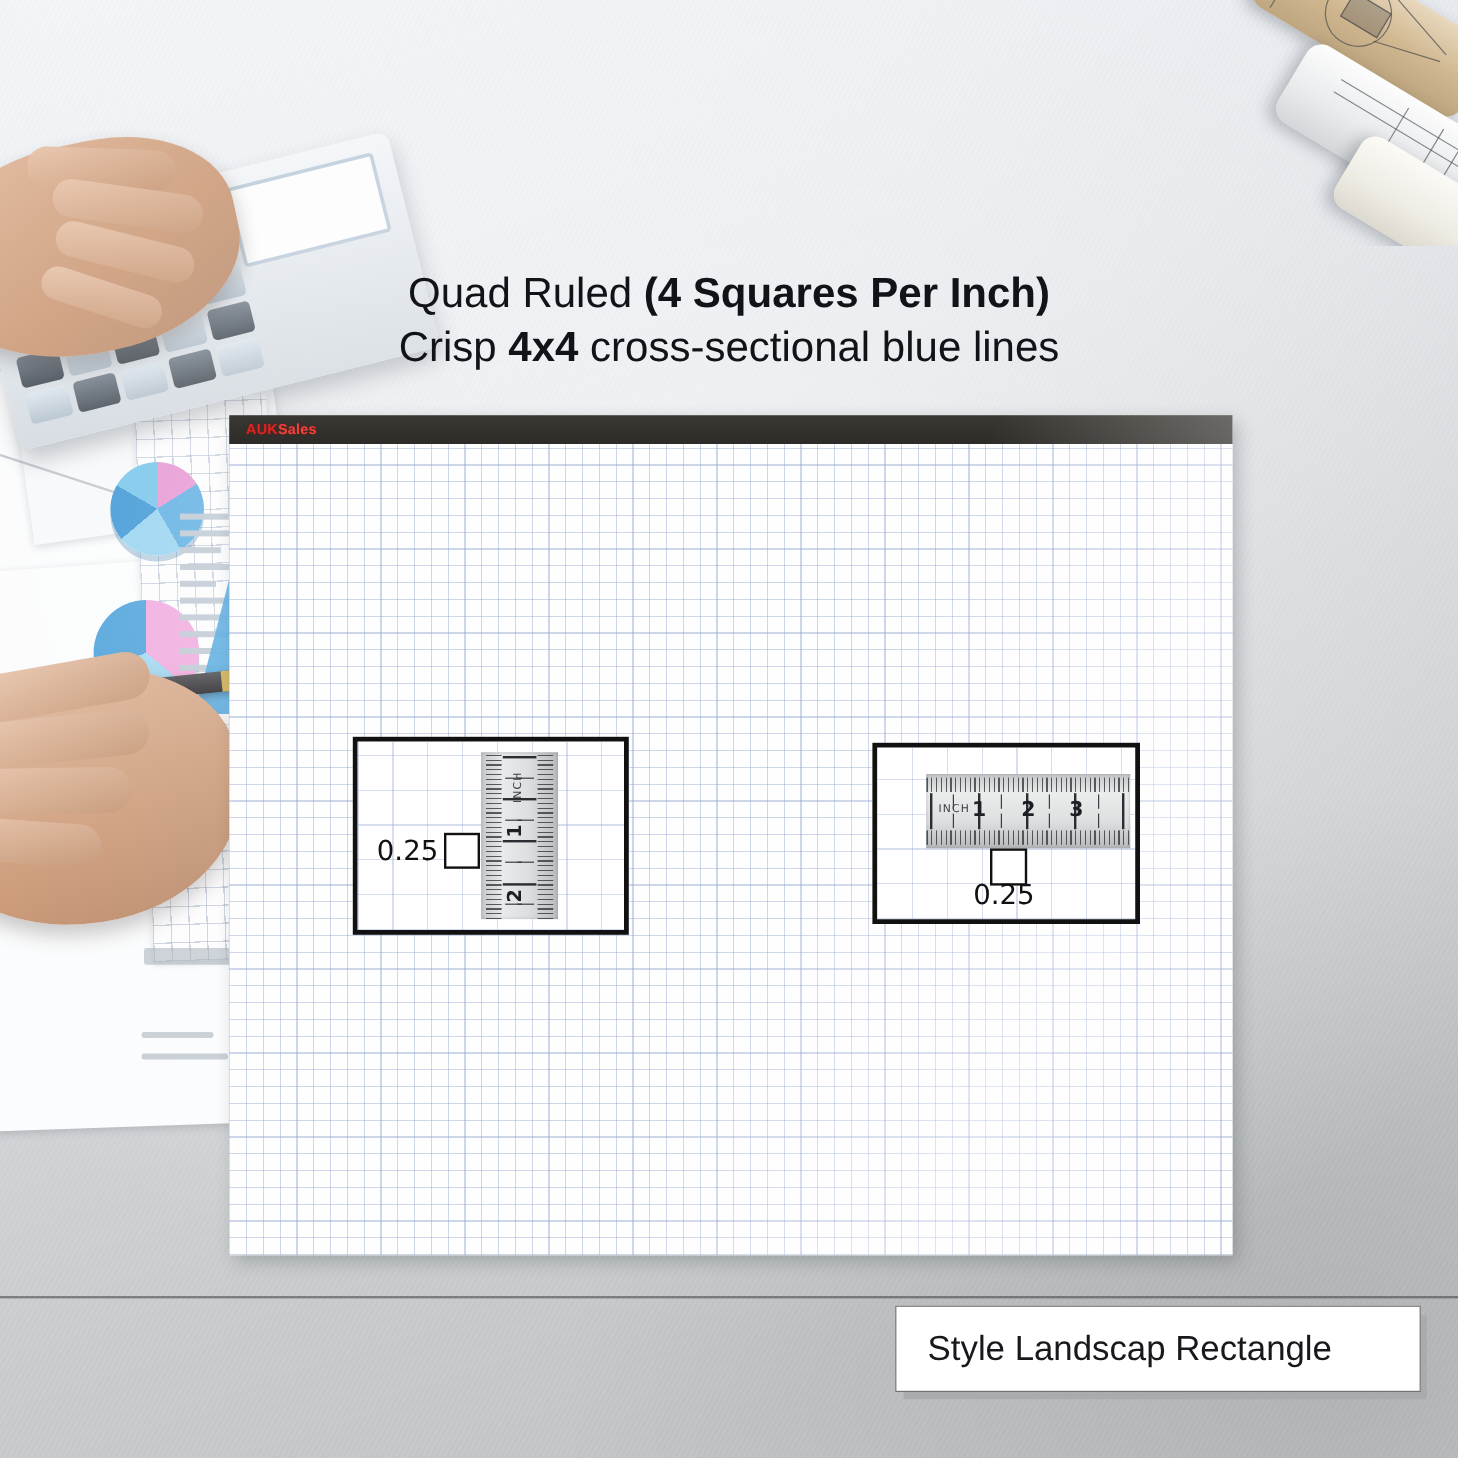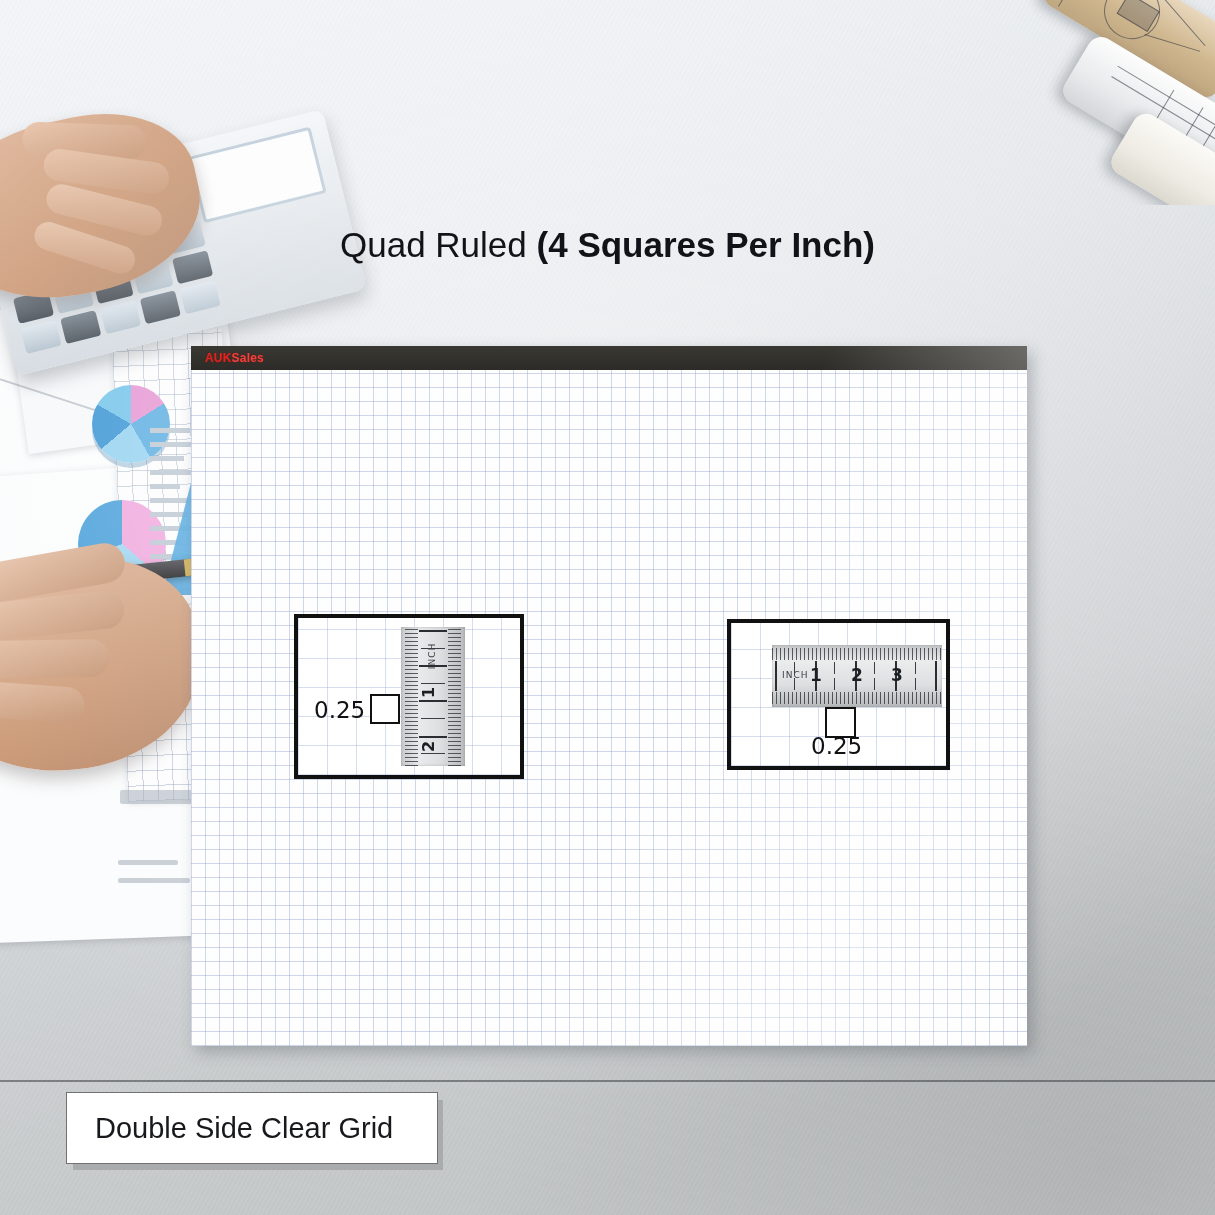--- a/index.html
+++ b/index.html
@@ -316,20 +316,23 @@
       <div class="bpline" style="left:150px;top:6px;width:1.3px;height:54px"></div>
     </div>
     <div class="roll white2"></div>
   </div>
 
   <div class="bg-vign"></div>
 
 
   <div class="sub1">
     <span>Quad Ruled </span><b>(4 Squares Per Inch)</b>
+  </div>
+  <div class="sub2">
+    <span>Crisp </span><b>4x4</b><span> cross-sectional blue lines</span>
   </div>
 
   <div class="pad">
     <div class="pad-header">
       <div class="brand" style="color: rgb(224, 35, 31);"><span>AUK</span><span class="w">Sales</span></div>
     </div>
     <div class="pad-sheet"></div>
     <div class="pad-gloss"></div>
   </div>
 
@@ -384,17 +387,17 @@
       <span class="hnum" style="left:79px;top:20px">2</span>
       <span class="hnum" style="left:119px;top:20px">3</span>
     </div>
 
     <div class="sq" style="left:94px;top:84px;width:27px;height:27px"></div>
     <span class="dimtxt" style="left:80px;top:110px">0.25</span>
   </div>
 
   <div class="hline"></div>
 
-  <div class="plate plate-left">
-    <span>Double Side Clear Grid</span>
+  <div class="plate plate-right">
+    <span>Style Landscap Rectangle</span>
   </div>
 
 </div>
 
 </body></html>

